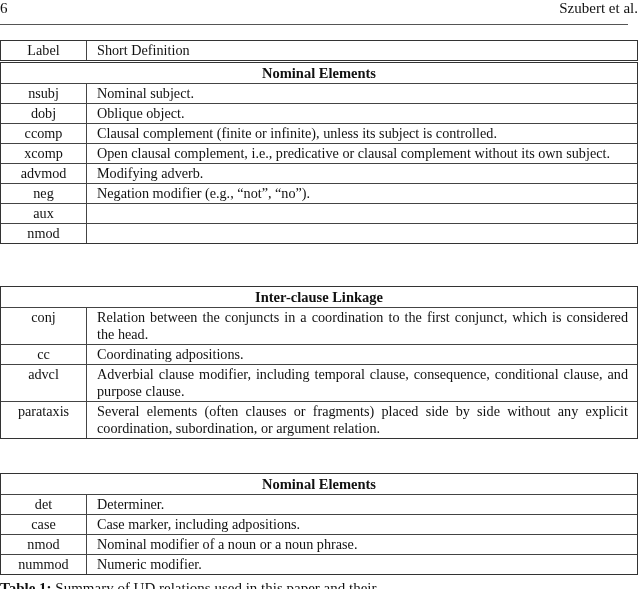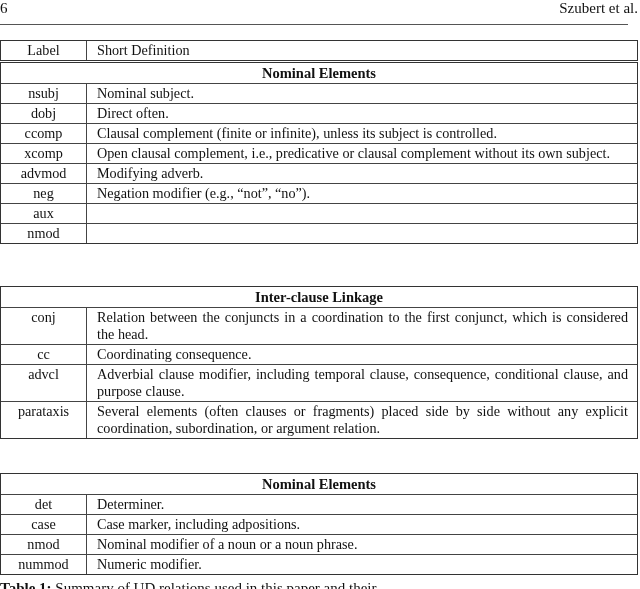--- a/index.html
+++ b/index.html
@@ -36,21 +36,21 @@
 </div>
 
 <div class="tbl" style="top:62px;">
   <div class="section-title">Nominal Elements</div>
   <div class="row">
     <div class="lab">nsubj</div>
     <div class="def">Nominal subject.</div>
   </div>
   <div class="row">
     <div class="lab">dobj</div>
-    <div class="def">Direct often.</div>
+    <div class="def">Oblique object.</div>
   </div>
   <div class="row">
     <div class="lab">ccomp</div>
     <div class="def">Clausal complement (finite or infinite), unless its subject is controlled.</div>
   </div>
   <div class="row">
     <div class="lab">xcomp</div>
     <div class="def">Open clausal complement, i.e., predicative or clausal complement without its own subject.</div>
   </div>
   <div class="row">
@@ -70,21 +70,21 @@
 </div>
 
 <div class="tbl" style="top:286px;">
   <div class="section-title">Inter-clause Linkage</div>
   <div class="row">
     <div class="lab">conj</div>
     <div class="def">Relation between the conjuncts in a coordination to the first conjunct, which is considered the head.</div>
   </div>
   <div class="row">
     <div class="lab">cc</div>
-    <div class="def">Coordinating consequence.</div>
+    <div class="def">Coordinating adpositions.</div>
   </div>
   <div class="row">
     <div class="lab">advcl</div>
     <div class="def">Adverbial clause modifier, including temporal clause, consequence, condi­tional clause, and purpose clause.</div>
   </div>
   <div class="row">
     <div class="lab">parataxis</div>
     <div class="def">Several elements (often clauses or fragments) placed side by side without any explicit coordination, subordination, or argument relation.</div>
   </div>
 </div>

